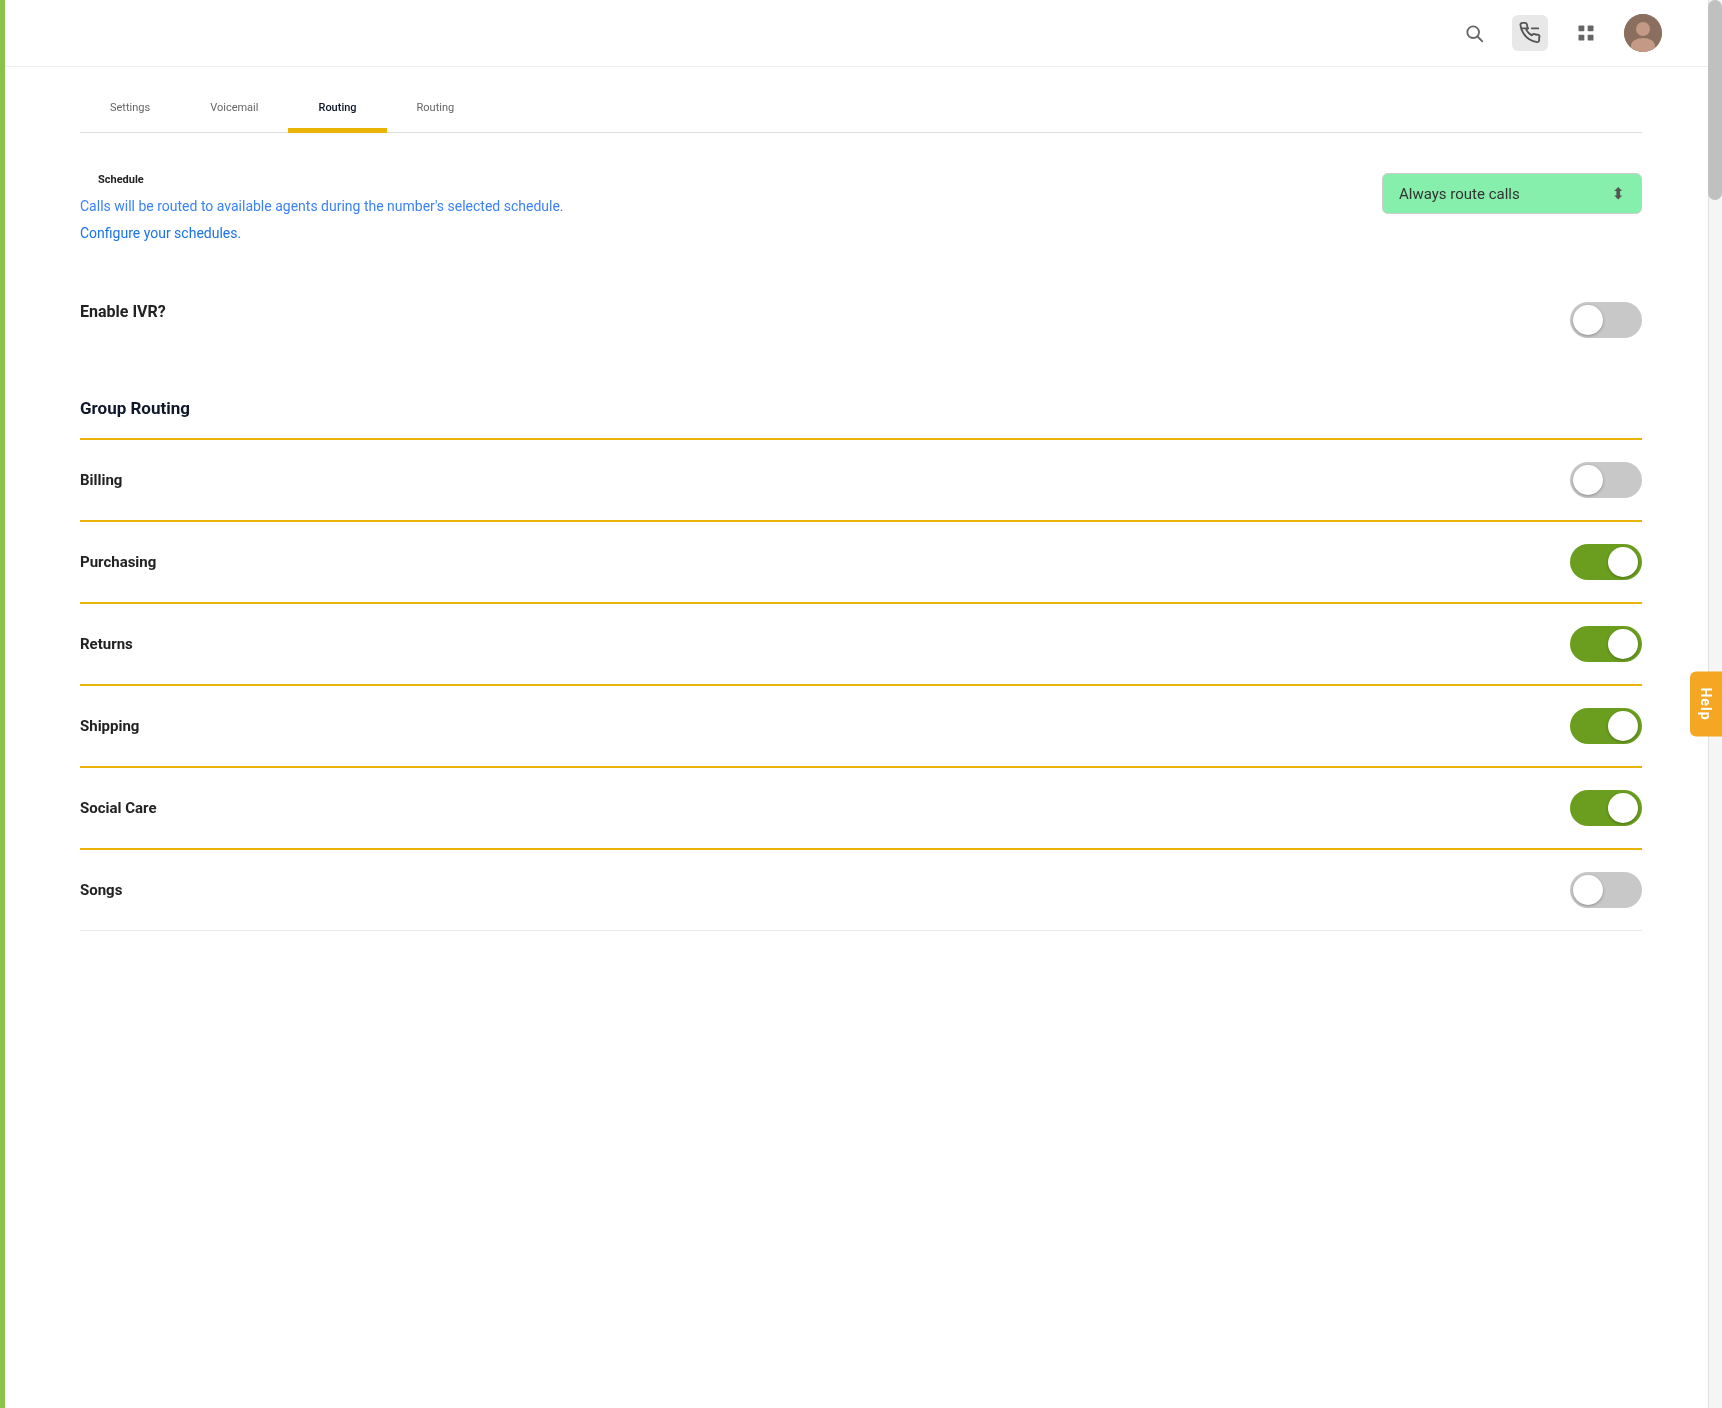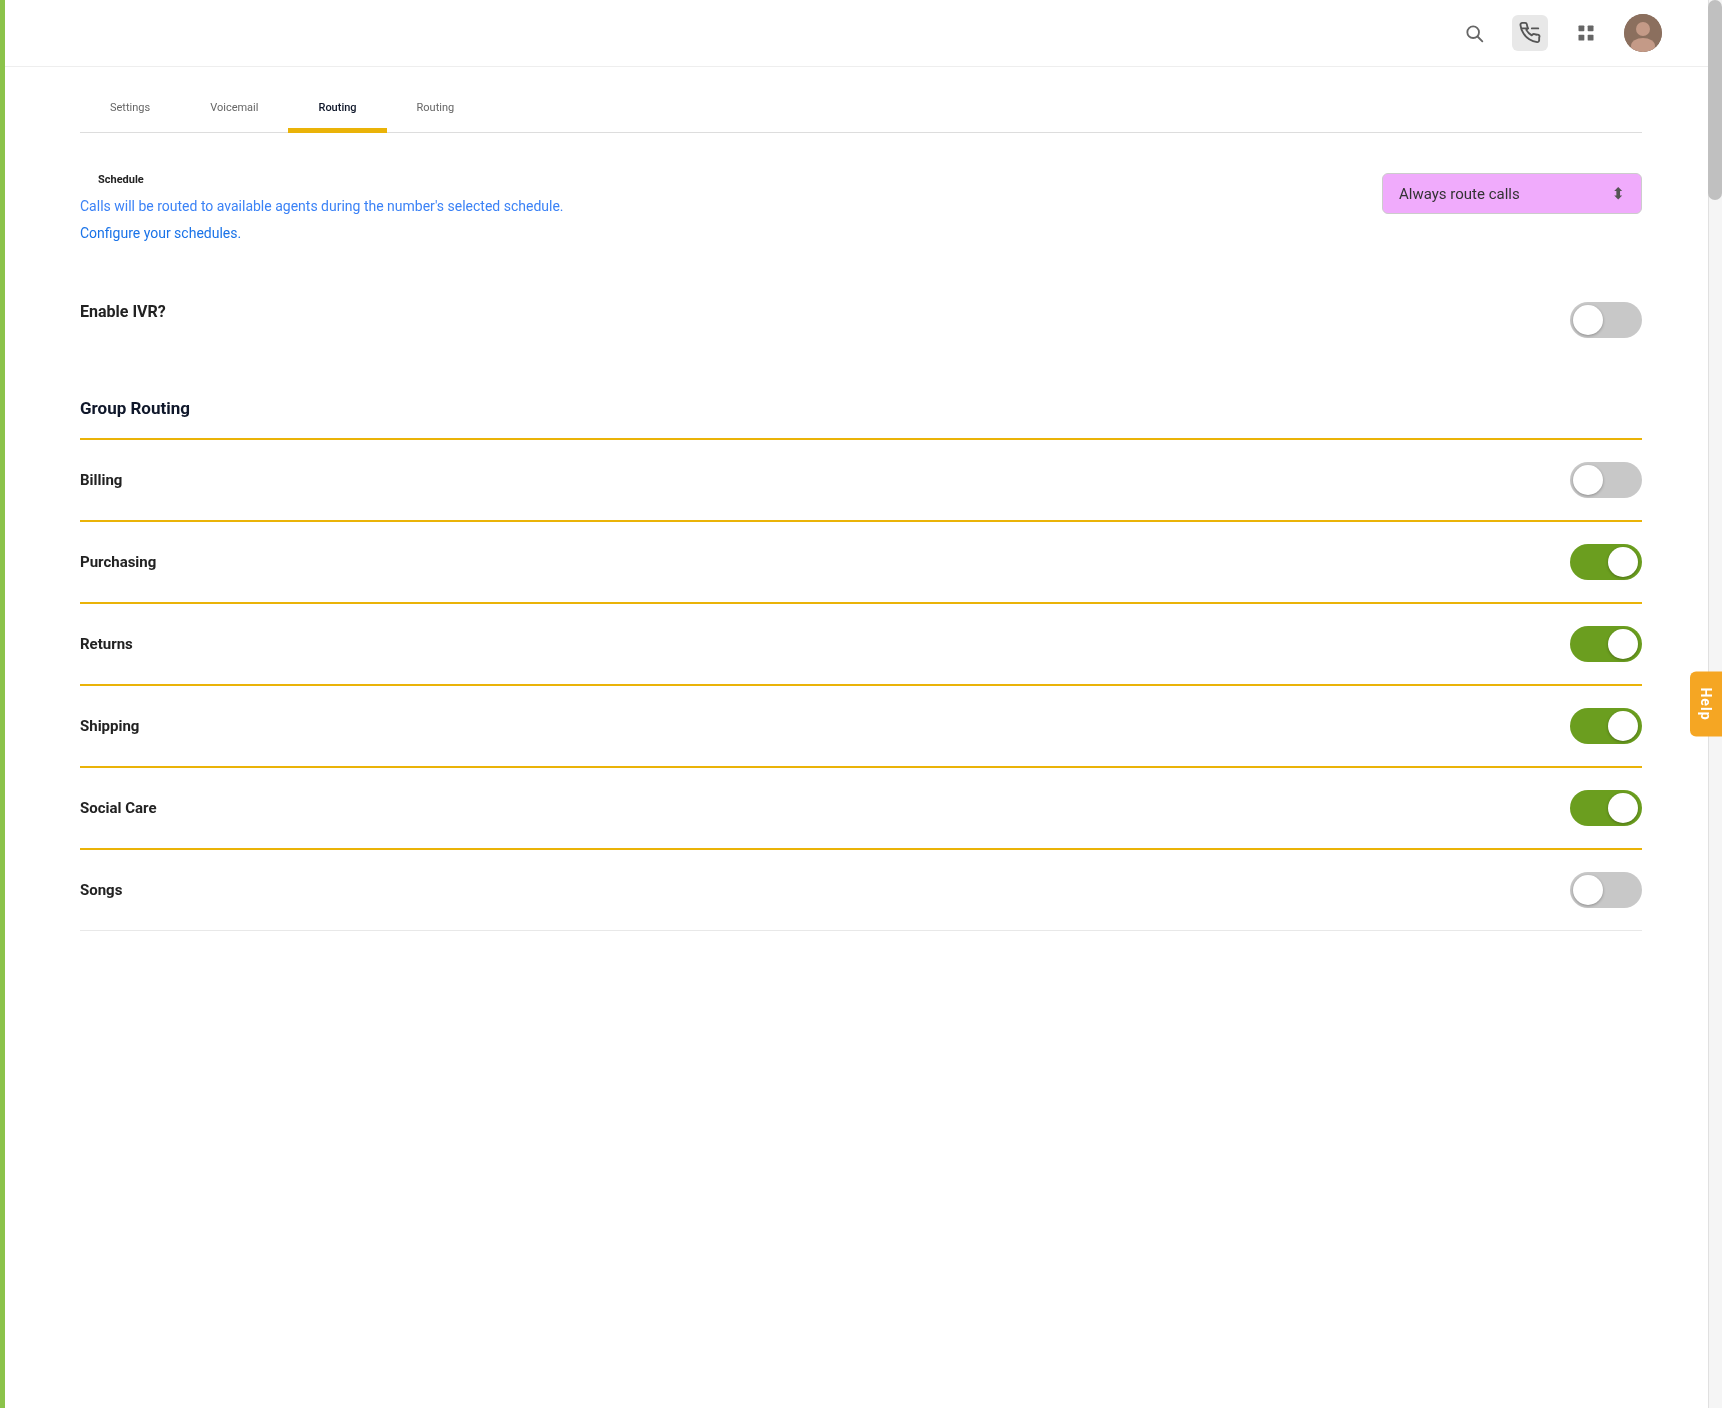--- a/index.html
+++ b/index.html
@@ -152,21 +152,21 @@
 
     
     .dropdown {
       display: flex;
       align-items: center;
       border: 1.5px solid #ccc;
       border-radius: 6px;
       padding: 10px 16px;
       font-size: 15px;
       color: #333;
-      background: #f0abfc;
+      background: #86efac;
       cursor: pointer;
       min-width: 260px;
       justify-content: space-between;
     }
     .dropdown-arrow {
       font-size: 16px;
       color: #555;
       margin-left: 20px;
     }
 

